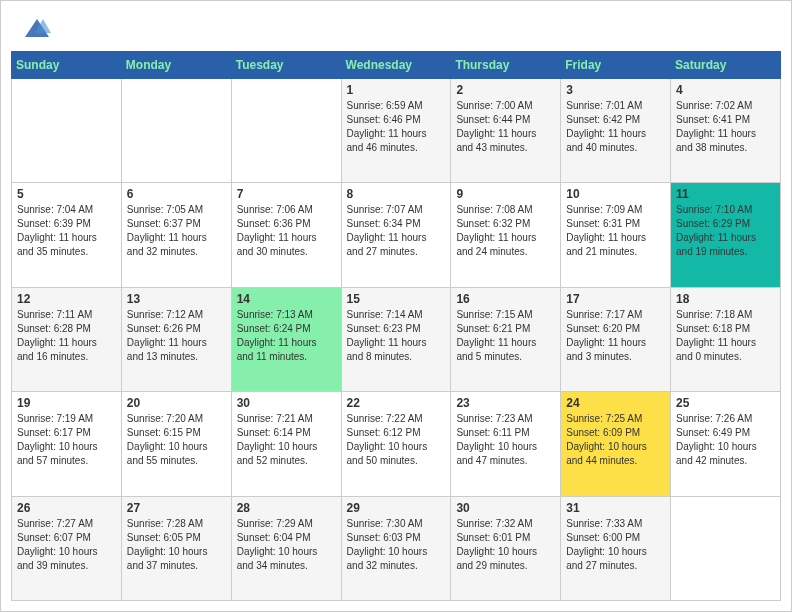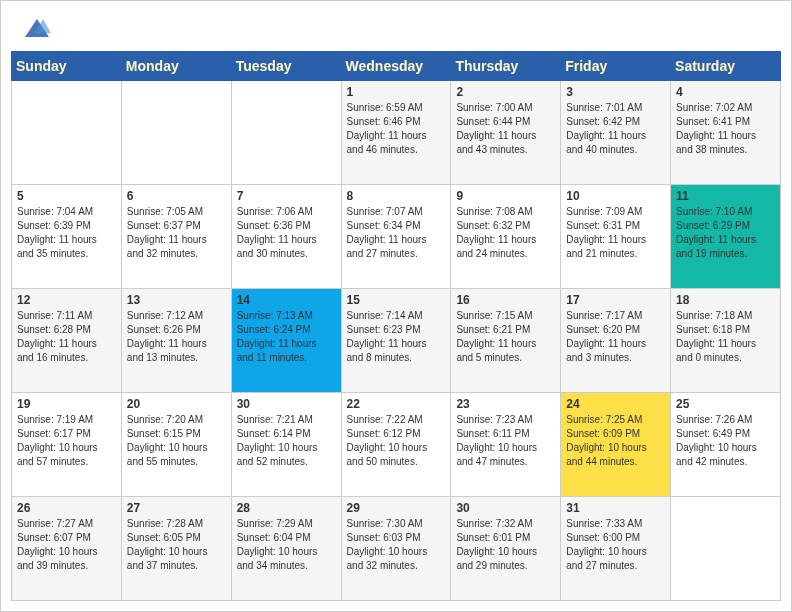--- a/index.html
+++ b/index.html
@@ -66,22 +66,22 @@
     .calendar {
       flex: 1;
       margin: 0 10px 10px 10px;
       border: 1px solid #bbb;
       border-collapse: collapse;
       width: calc(100% - 20px);
       table-layout: fixed;
     }
     .calendar th {
       background: #2a5faa;
-      color: #fef9c3;
-      font-size: 14px;
+      color: #86efac;
+      font-size: 12px;
       font-weight: bold;
       padding: 6px 4px;
       text-align: left;
       border: 1px solid #2a5faa;
     }
     .calendar td {
       border: 1px solid #ccc;
       vertical-align: top;
       padding: 4px 5px;
       font-size: 10px;
@@ -237,21 +237,21 @@
 Daylight: 11 hours
 and 16 minutes.</div>
           </td>
           <td style="background: rgb(245, 245, 245);">
             <span class="day-num">13</span>
             <div class="day-info" style="white-space: pre-line;">Sunrise: 7:12 AM
 Sunset: 6:26 PM
 Daylight: 11 hours
 and 13 minutes.</div>
           </td>
-          <td style="background: #0ea5e9;">
+          <td style="background: #86efac;">
             <span class="day-num">14</span>
             <div class="day-info" style="white-space: pre-line;">Sunrise: 7:13 AM
 Sunset: 6:24 PM
 Daylight: 11 hours
 and 11 minutes.</div>
           </td>
           <td style="background: rgb(245, 245, 245);">
             <span class="day-num">15</span>
             <div class="day-info" style="white-space: pre-line;">Sunrise: 7:14 AM
 Sunset: 6:23 PM

